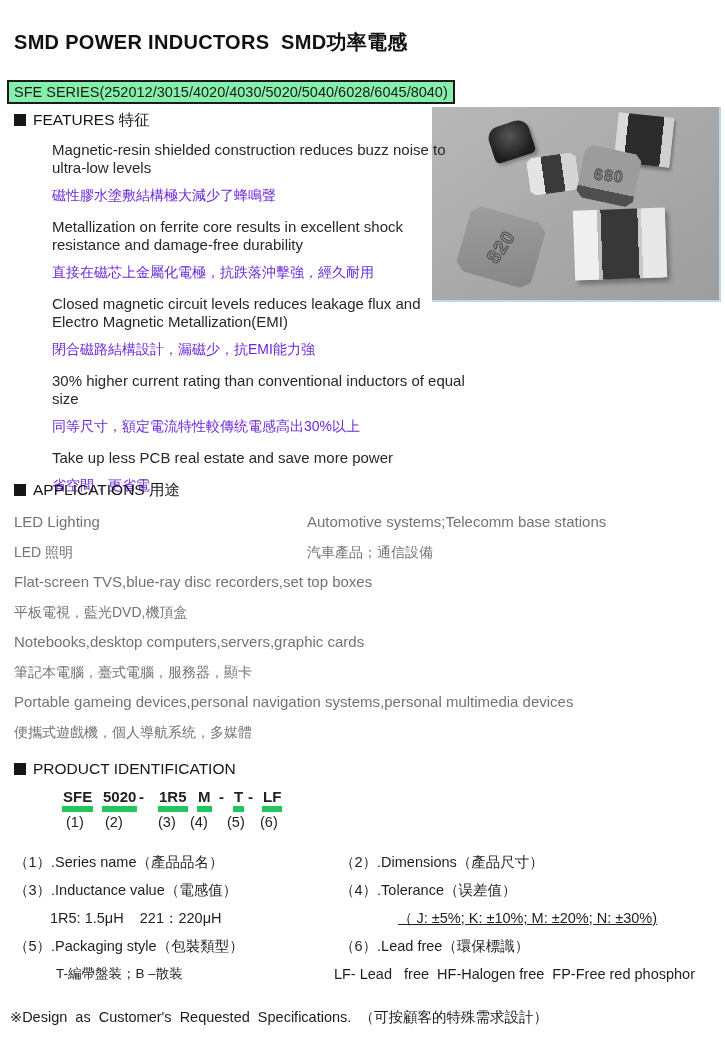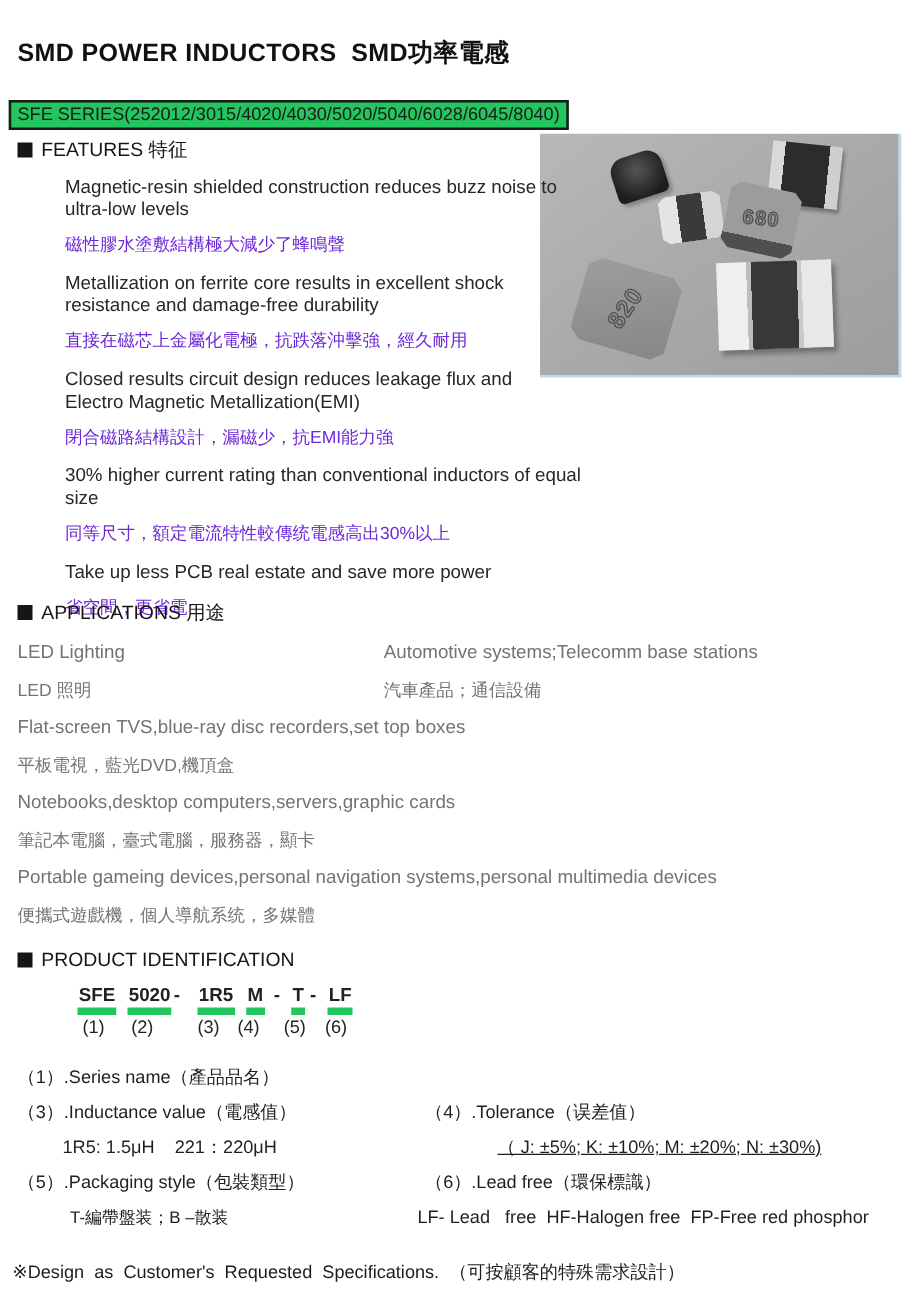--- a/index.html
+++ b/index.html
@@ -9,21 +9,21 @@
     overflow:hidden;
   }
   
   .page-title{
     position:absolute;left:14px;top:16px;font-size:20px;font-weight:bold;
     letter-spacing:.3px;color:#111;white-space:pre;
   }
   
   .series-box{
     position:absolute;left:7px;top:80px;border:2px solid #1a1a1a;
-    padding:2px 5px;font-size:14.5px;color:#1a1a1a;white-space:pre;background:#22c55e;
+    padding:2px 5px;font-size:14.5px;color:#1a1a1a;white-space:pre;background:#86efac;
   }
   
   .photo{
     position:absolute;left:432px;top:107px;width:287px;height:193px;
     background:linear-gradient(145deg,#b8b8b8 0%,#a8a8a8 55%,#9d9d9d 100%);
     border-right:2px solid #bcd9ec;border-bottom:2px solid #bcd9ec;overflow:hidden;
   }
   .ph-c{position:absolute;}
   .c1{left:58px;top:16px;width:42px;height:36px;transform:rotate(-18deg);
       background:radial-gradient(circle at 50% 35%,#555 0%,#1e1e1e 75%);
@@ -109,21 +109,21 @@
 
   <div class="feat">
     <p class="feat-en"><span>Magnetic-resin shielded construction reduces buzz noise to</span><br><span>ultra-low levels</span></p>
     <p class="feat-zh">磁性膠水塗敷結構極大減少了蜂鳴聲</p>
   </div>
   <div class="feat">
     <p class="feat-en"><span>Metallization on ferrite core results in excellent shock</span><br><span>resistance and damage-free durability</span></p>
     <p class="feat-zh">直接在磁芯上金屬化電極，抗跌落沖擊強，經久耐用</p>
   </div>
   <div class="feat">
-    <p class="feat-en"><span>Closed results circuit design reduces leakage flux and</span><br><span>Electro Magnetic Metallization(EMI)</span></p>
+    <p class="feat-en"><span>Closed magnetic circuit levels reduces leakage flux and</span><br><span>Electro Magnetic Metallization(EMI)</span></p>
     <p class="feat-zh">閉合磁路結構設計，漏磁少，抗EMI能力強</p>
   </div>
   <div class="feat">
     <p class="feat-en"><span>30% higher current rating than conventional inductors of equal size</span></p>
     <p class="feat-zh">同等尺寸，額定電流特性較傳统電感高出30%以上</p>
   </div>
   <div class="feat">
     <p class="feat-en"><span>Take up less PCB real estate and save more power</span></p>
     <p class="feat-zh">省空間，更省電</p>
   </div>
@@ -165,20 +165,21 @@
     <span class="num" style="left:91px">(2)</span>
     <span class="num" style="left:144px">(3)</span>
     <span class="num" style="left:176px">(4)</span>
     <span class="num" style="left:213px">(5)</span>
     <span class="num" style="left:246px">(6)</span>
   </div>
 
   <div class="pid-rows">
     <div class="pid-row">
       <span class="cellL">（1）.Series name（產品品名）</span>
+        <span class="cellR">（2）.Dimensions（產品尺寸）</span>
     </div>
     <div class="pid-row">
       <span class="cellL">（3）.Inductance value（電感值）</span>
         <span class="cellR">（4）.Tolerance（误差值）</span>
     </div>
     <div class="pid-row">
       <span class="cellL ind36">1R5: 1.5μH    221：220μH</span>
         <span class="cellR ind22">（ J: ±5%; K: ±10%; M: ±20%; N: ±30%)</span>
     </div>
     <div class="pid-row">

